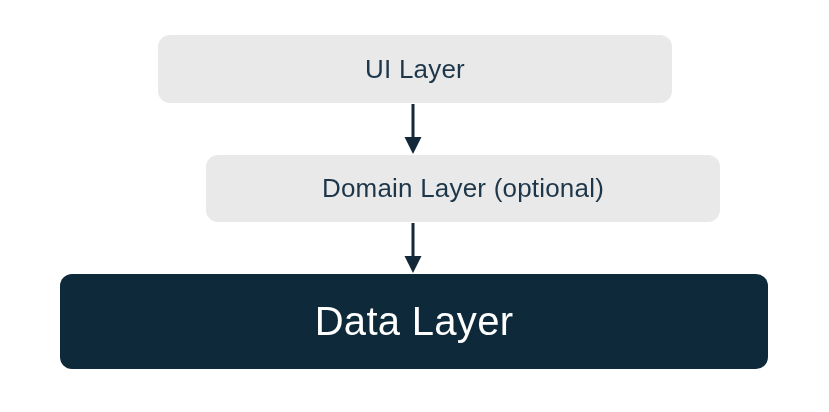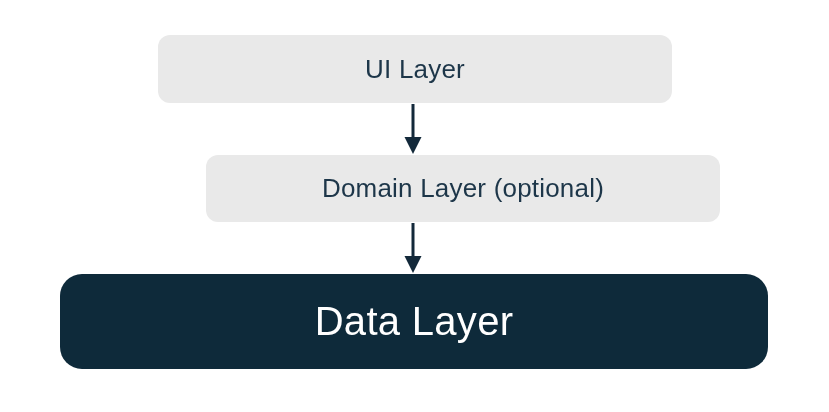--- a/index.html
+++ b/index.html
@@ -31,21 +31,21 @@
   }
   .node-light {
     background: var(--light-box-bg);
     border-radius: 12px;
     color: var(--label-dark);
     font-size: 26px;
     letter-spacing: 0.2px;
   }
   .node-dark {
     background: var(--dark-box-bg);
-    border-radius: 22px;
+    border-radius: 12px;
     color: var(--label-light);
     font-size: 40px;
     letter-spacing: 0.3px;
   }
   #node-ui     { left: 158px; top: 35px;  width: 514px; height: 68px; }
   #node-domain { left: 158px; top: 155px; width: 514px; height: 67px; margin-left: 48px; }
   #node-data   { left: 60px;  top: 274px; width: 708px; height: 95px; }
   .arrow {
     position: absolute;
     width: 28px;

